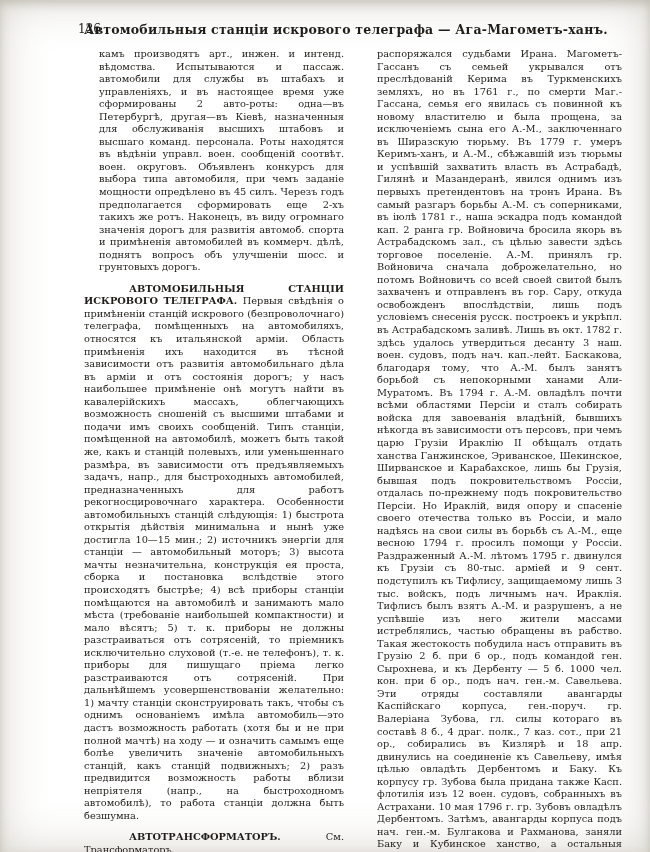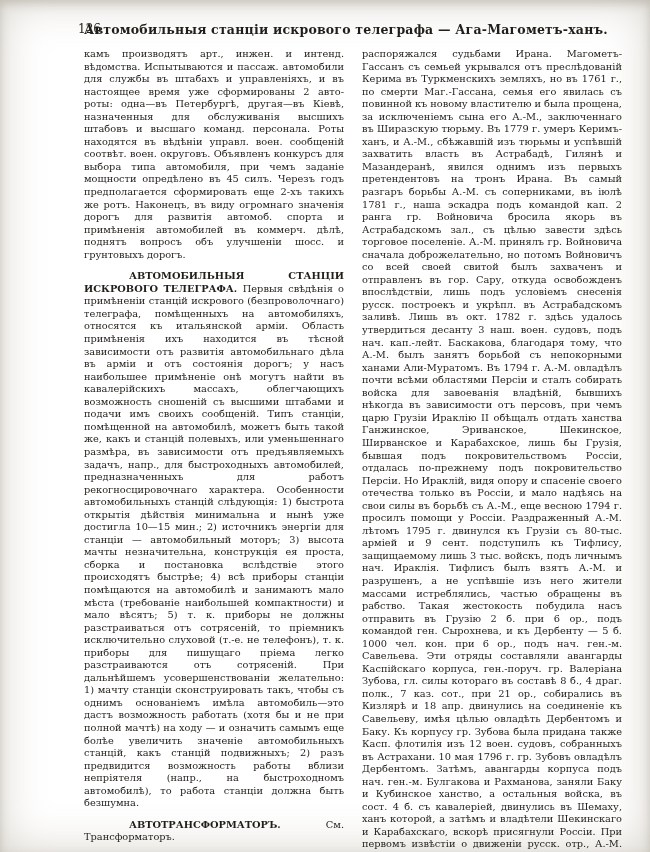--- a/index.html
+++ b/index.html
@@ -54,20 +54,21 @@
     line-height: 12.55px;
     text-align: justify;
     word-spacing: -0.2px;
   }
   .para {
     margin: 0;
     text-indent: 13px;
   }
   .para.no-indent {
     text-indent: 0;
+    margin-left: 15px;
   }
   .para.entry {
     margin-top: 9px;
   }
   .entry-title {
     font-weight: bold;
     margin-left: 32px;
   }
   .para, .entry-title {
     -webkit-hyphens: auto;

